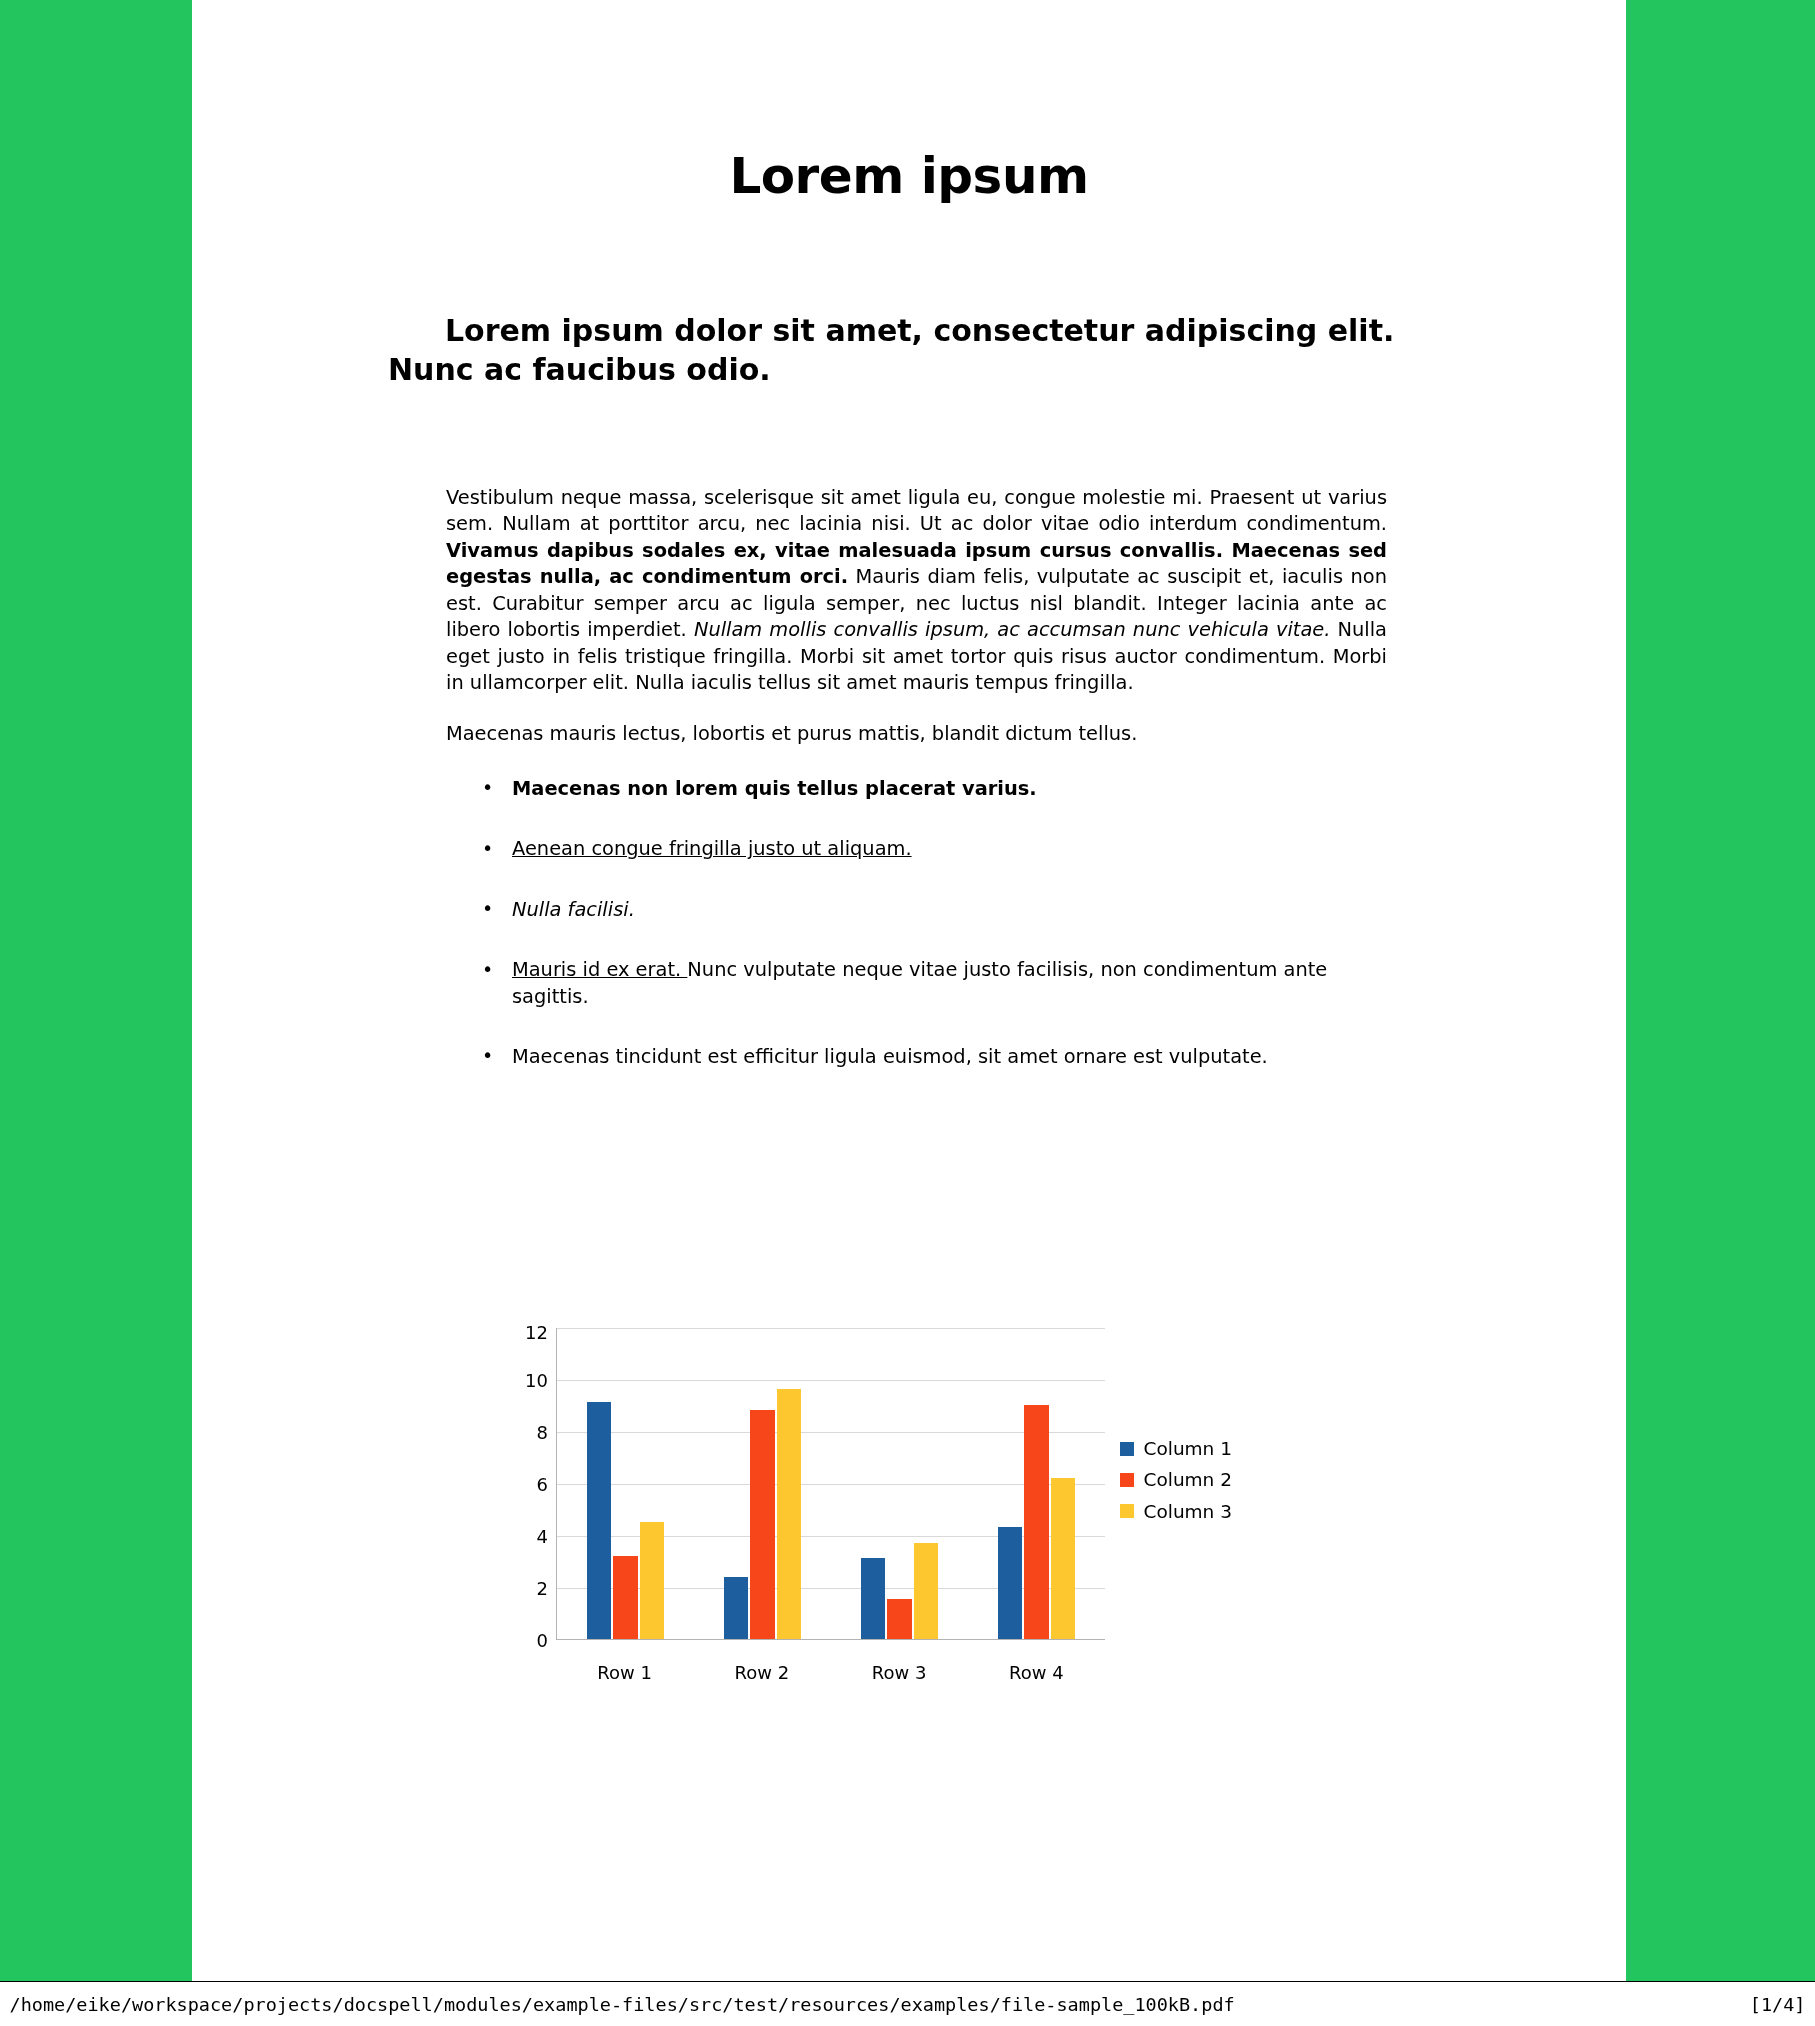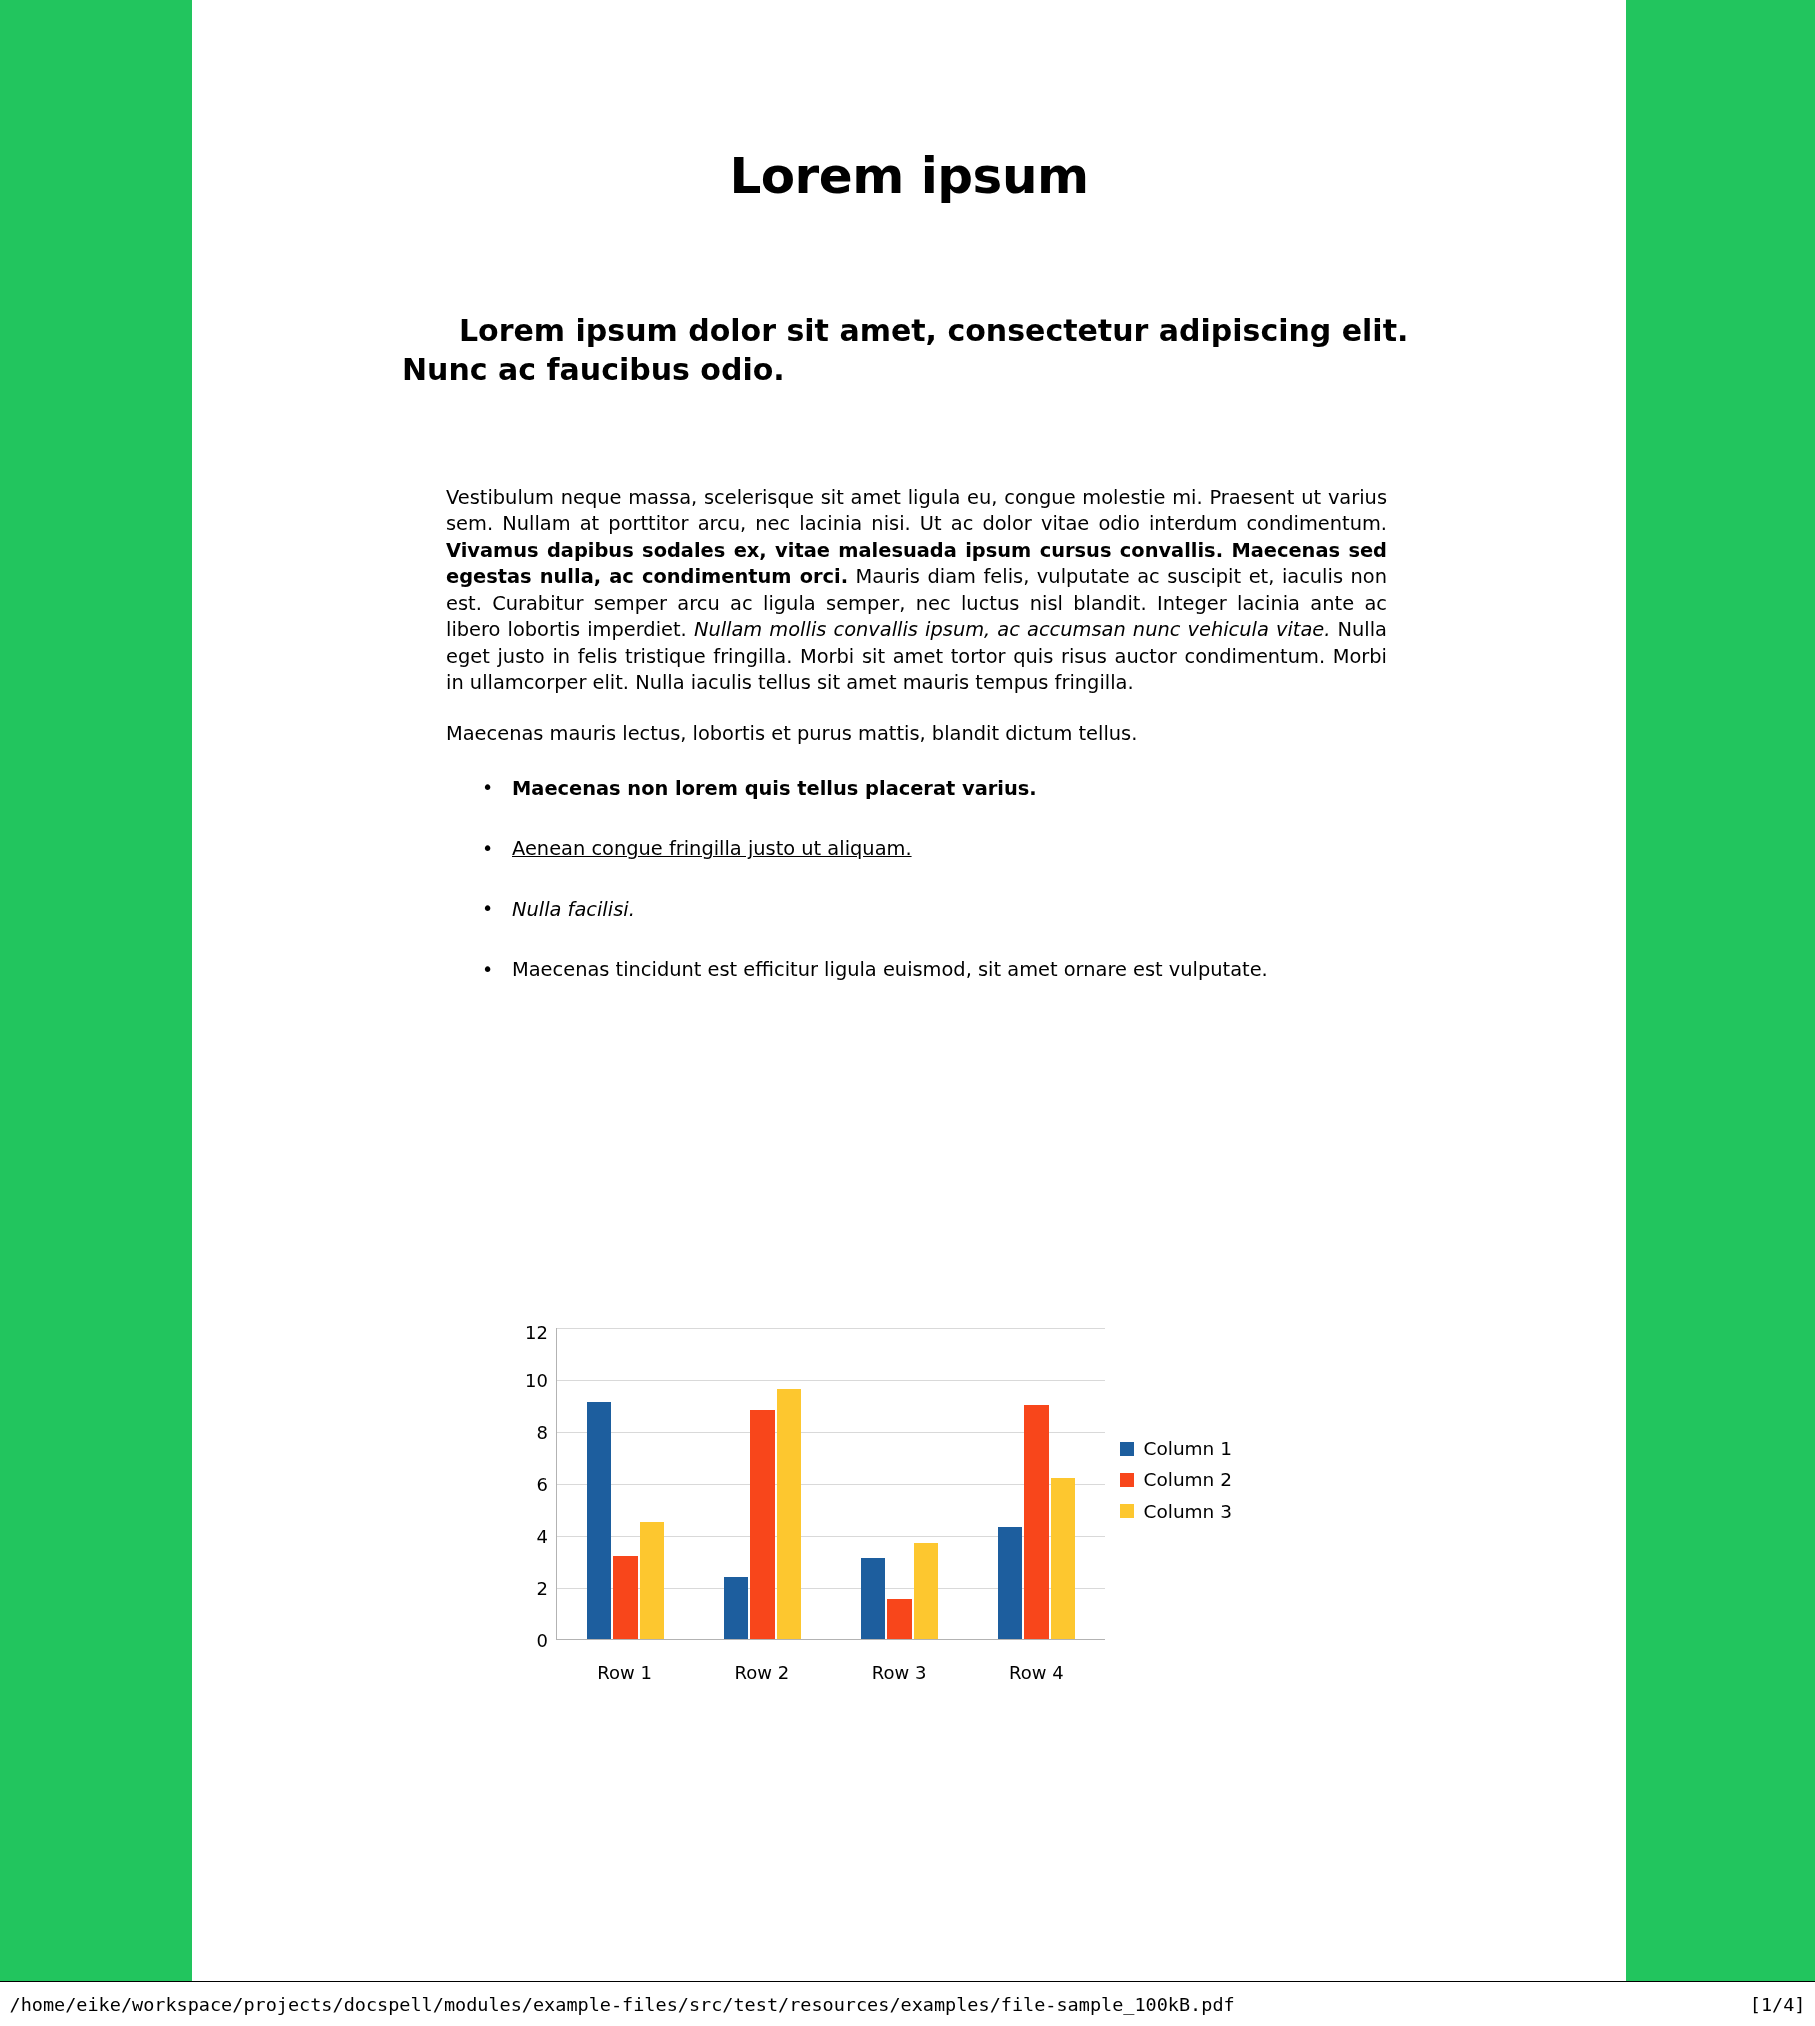--- a/index.html
+++ b/index.html
@@ -48,21 +48,21 @@
     width: 100%;
     text-align: center;
     font-size: 50px;
     font-weight: bold;
     color: #000000;
     letter-spacing: -0.5px;
   }
 
   .doc-heading {
     position: absolute;
-    left: 210px;
+    left: 196px;
     top: 312px;
     width: 1013px;
     font-size: 30px;
     font-weight: bold;
     color: #000000;
     line-height: 1.29;
     text-indent: 57px;
   }
 
   .body-col {
@@ -237,20 +237,21 @@
       <div class="body-col">
 
         <p class="just"><span>Vestibulum neque massa, scelerisque sit amet ligula eu, congue molestie mi. Praesent ut varius sem. Nullam at porttitor arcu, nec lacinia nisi. Ut ac dolor vitae odio interdum condimentum. </span><span class="b">Vivamus dapibus sodales ex, vitae malesuada ipsum cursus convallis. Maecenas sed egestas nulla, ac condimentum orci.</span><span> Mauris diam felis, vulputate ac suscipit et, iaculis non est. Curabitur semper arcu ac ligula semper, nec luctus nisl blandit. Integer lacinia ante ac libero lobortis imperdiet. </span><span class="i">Nullam mollis convallis ipsum, ac accumsan nunc vehicula vitae.</span><span> Nulla eget justo in felis tristique fringilla. Morbi sit amet tortor quis risus auctor condimentum. Morbi in ullamcorper elit. Nulla iaculis tellus sit amet mauris tempus fringilla.</span></p>
 
         <p class="just last">Maecenas mauris lectus, lobortis et purus mattis, blandit dictum tellus.</p>
 
         <ul class="bullets">
           <li><span class="b">Maecenas non lorem quis tellus placerat varius.</span></li>
           <li><span class="u">Aenean congue fringilla justo ut aliquam. </span></li>
           <li><span class="i">Nulla facilisi.</span></li>
+          <li><span class="u">Mauris id ex erat. </span><span>Nunc vulputate neque vitae justo facilisis, non condimentum ante sagittis.</span></li>
           <li><span>Maecenas tincidunt est efficitur ligula euismod, sit amet ornare est vulputate.</span></li>
         </ul>
       </div>
 
       <div class="chart-wrap">
         <div class="ytick-holder" id="yticks">
             <div class="ytick" style="top: 312px;">0</div>
             <div class="ytick" style="top: 260px;">2</div>
             <div class="ytick" style="top: 208px;">4</div>
             <div class="ytick" style="top: 156px;">6</div>

